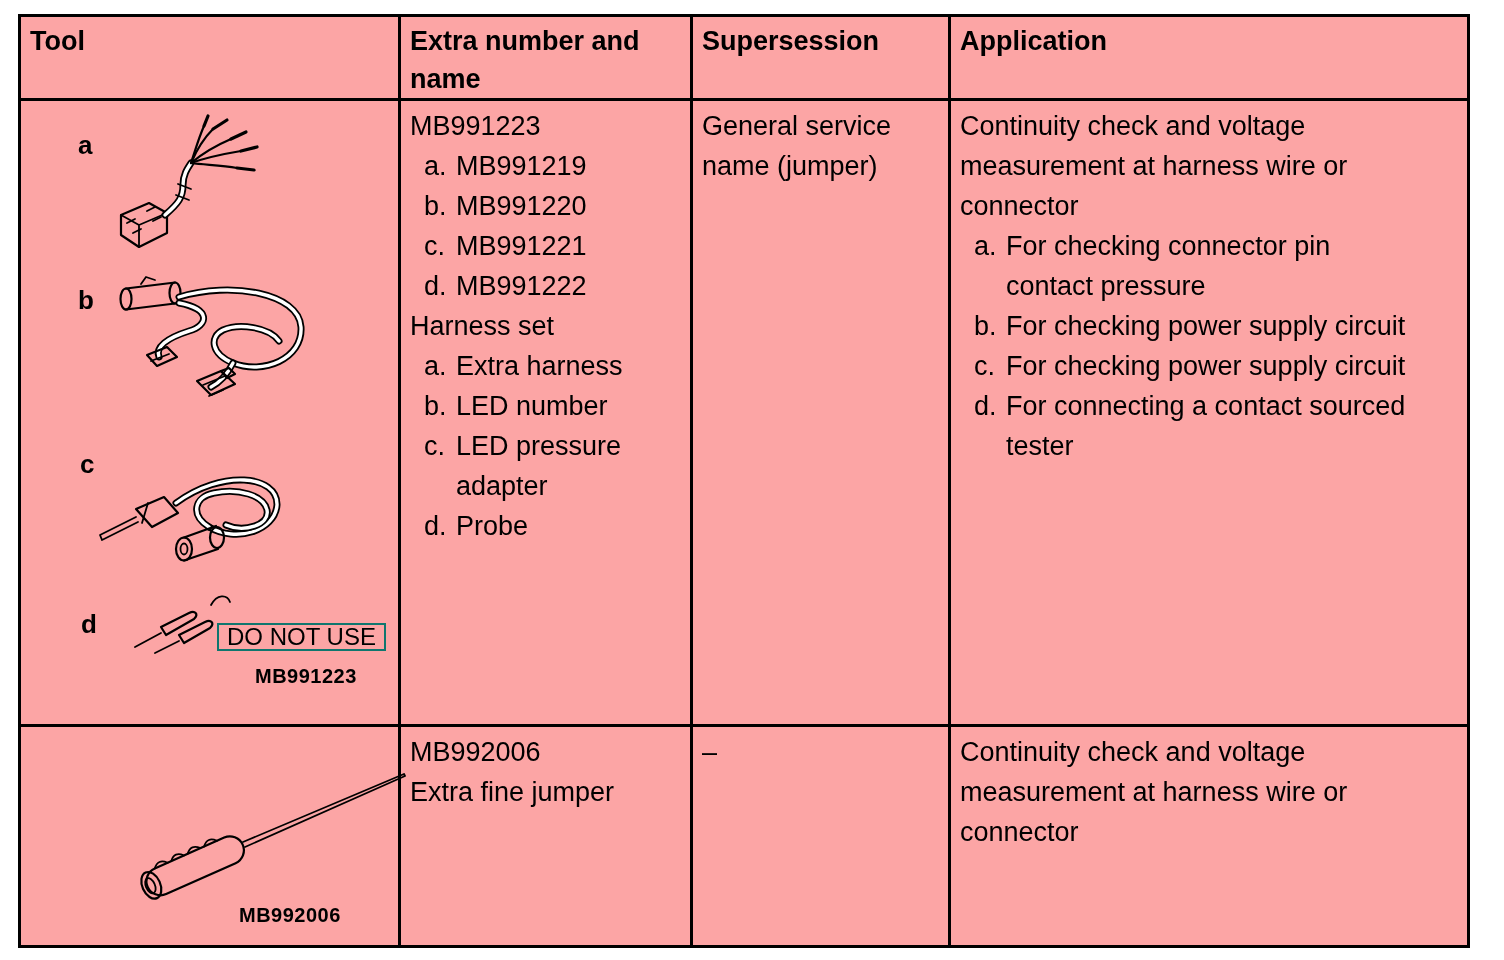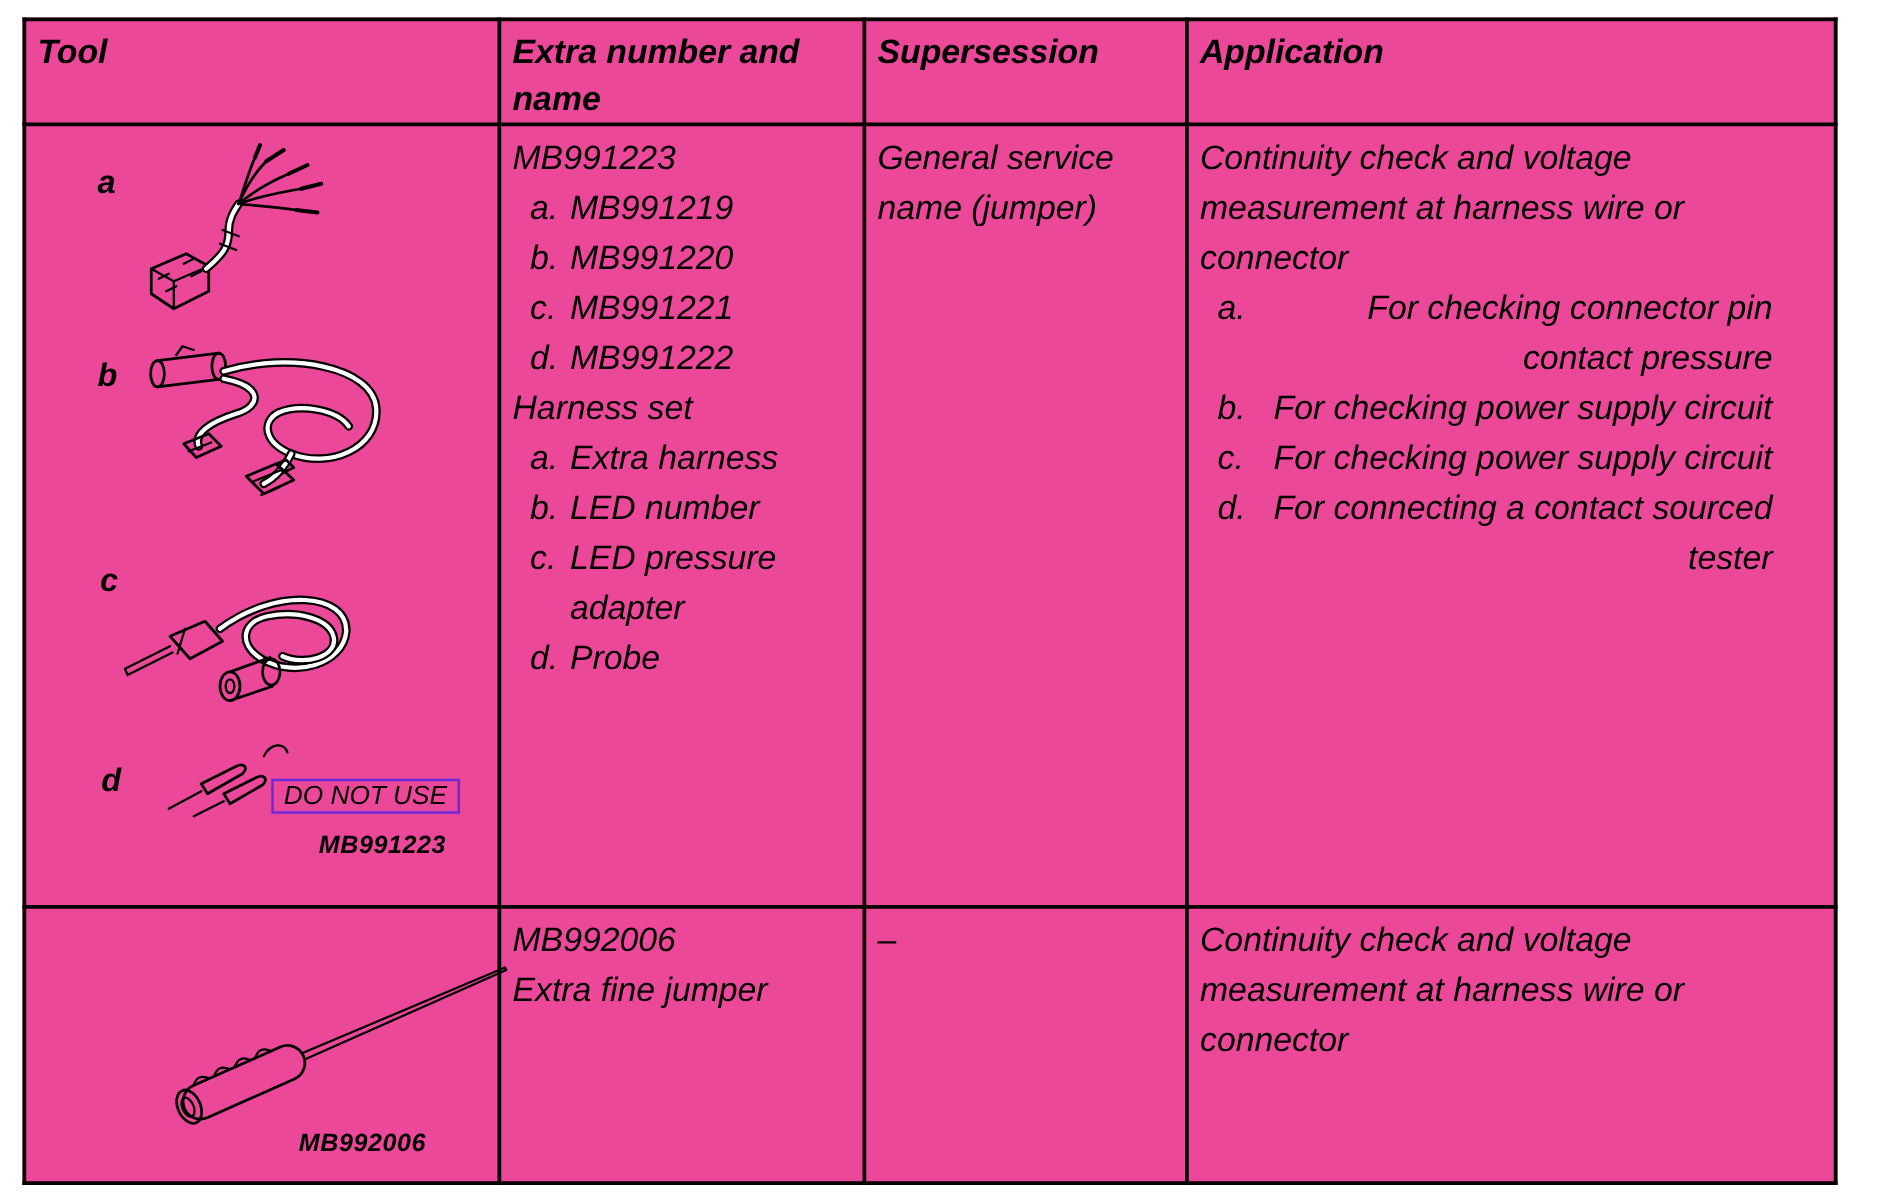--- a/index.html
+++ b/index.html
@@ -9,22 +9,21 @@
     color: #000000;
     font-family: "Liberation Sans", "DejaVu Sans", sans-serif;
     overflow: hidden;
   }
   .page-wrap { position: absolute; left: 18px; top: 14px; }
 
   table.tool-table {
     border-collapse: collapse;
     table-layout: fixed;
     width: 1449px;
-    background: #ec4899;
-    font-style: italic;
+    background: #fca5a5;
   }
   .tool-table th, .tool-table td {
     border: 3px solid #000000;
     vertical-align: top;
     text-align: left;
     font-size: 27px;
     line-height: 40px;
   }
   .tool-table th {
     font-weight: bold;
@@ -38,42 +37,42 @@
   td.text-cell { padding: 5px 8px 0 9px; }
   td.app-cell  { padding-right: 4px; }
   td.tool-cell { padding: 0; }
 
   .line { display: flex; }
   .line .marker { width: 32px; flex: 0 0 32px; }
   .line.indent { margin-left: 14px; }
   .line .txt { flex: 1 1 auto; min-width: 0; }
 
   .app-cell .intro { width: 460px; }
-  .app-cell .line .txt { flex: none; width: 412px; text-align: right; }
+  .app-cell .line .txt { flex: none; width: 412px; }
 
   
   .tool-art { position: relative; width: 100%; height: 100%; }
   .part-label {
     position: absolute;
     font-weight: bold;
     font-size: 26px;
     line-height: 26px;
   }
   .art-caption {
     position: absolute;
     font-weight: bold;
     font-size: 20px;
     line-height: 20px;
     letter-spacing: 0.5px;
     white-space: nowrap;
   }
   .dnu-box {
     position: absolute;
-    border: 2px solid #6d28d9;
-    font-size: 21px;
+    border: 2px solid #0f766e;
+    font-size: 24px;
     line-height: 24px;
     padding: 0 8px;
     white-space: nowrap;
   }
   svg.art { position: absolute; overflow: visible; }
   svg.art path, svg.art line, svg.art ellipse, svg.art rect, svg.art circle {
     fill: none;
     stroke: #000000;
     stroke-width: 2.2;
     stroke-linecap: round;

